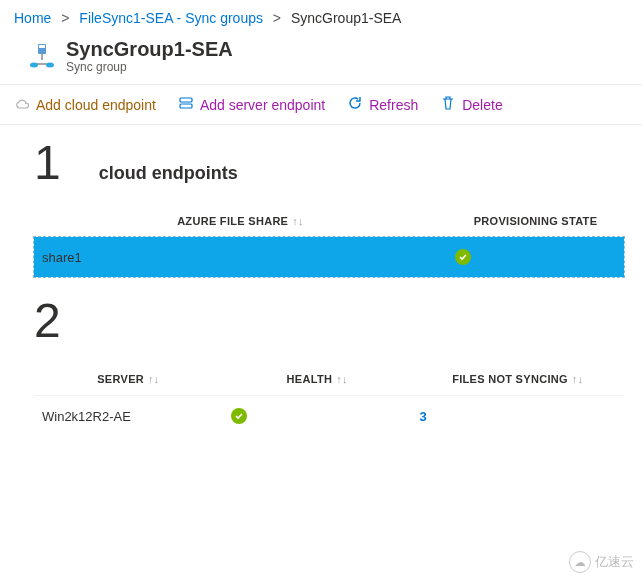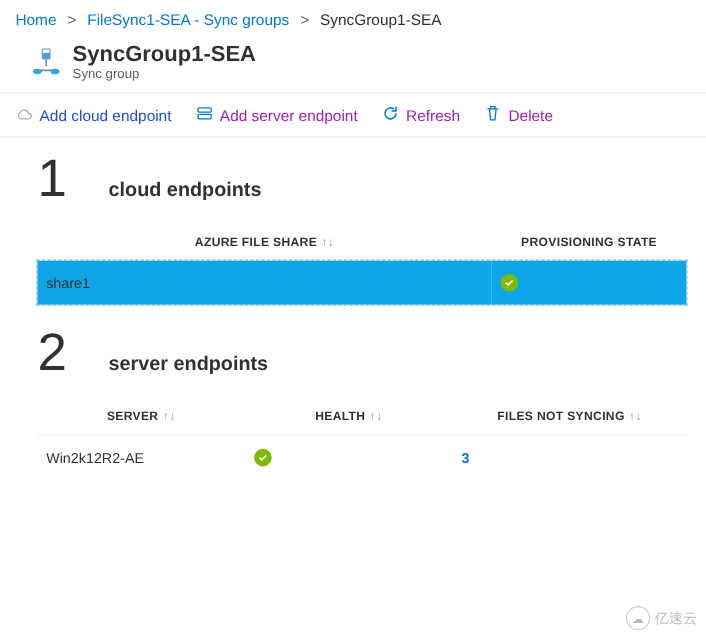--- a/index.html
+++ b/index.html
@@ -40,21 +40,21 @@
     border-bottom: 1px solid #edebe9;
     font-size: 14px;
   }
   .toolbar-item {
     display: flex;
     align-items: center;
     gap: 6px;
     cursor: pointer;
     color: #a21caf;
   }
-  .toolbar-item.disabled { color: #1d4ed8; cursor: default; }
+  .toolbar-item.disabled { color: #a16207; cursor: default; }
   .toolbar-item svg { width: 16px; height: 16px; }
   .section {
     padding: 14px 18px 6px 34px;
   }
   .section-title { display:flex; align-items: baseline; gap: 10px; }
   .big-num { font-size: 48px; font-weight: 400; color: #323130; line-height: 1; }
   .section-label { font-size: 18px; font-weight: 700; color: #323130; margin-left: 28px; }
   table {
     width: 100%;
     border-collapse: collapse;
@@ -195,21 +195,20 @@
           </span>
         </td>
       </tr>
     </tbody>
   </table>
 </div>
 
 <div class="section">
   <div class="section-title">
     <span class="big-num">2</span>
-    <span class="section-label">server endpoints</span>
   </div>
   <table>
     <thead>
       <tr>
         <th style="width:32%">
           <span>SERVER</span><span class="sort">↑↓</span>
         </th>
         <th style="width:32%">
           <span>HEALTH</span><span class="sort">↑↓</span>
         </th>

